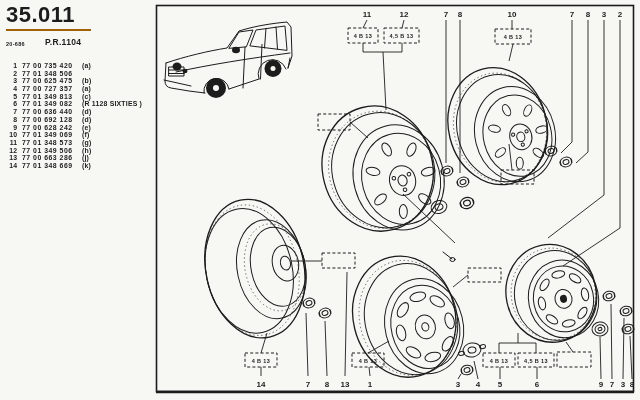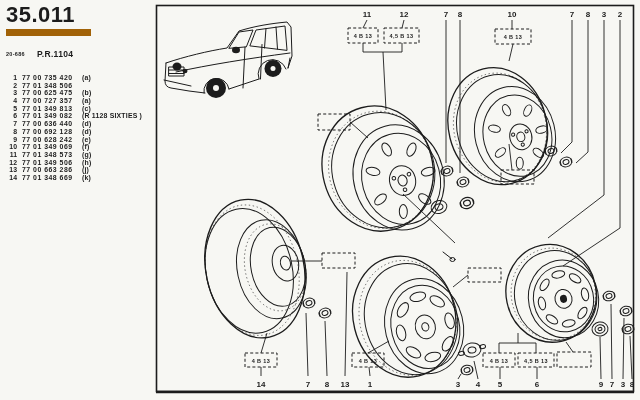--- a/index.html
+++ b/index.html
@@ -4,23 +4,23 @@
 <style>
   html,body{margin:0;padding:0;}
   body{
     width:640px;height:400px;position:relative;overflow:hidden;
     background:#f7f7f3;color:#1c1c1c;
     font-family:"Liberation Sans",sans-serif;
   }
   .left{position:absolute;left:6px;top:4px;width:150px;}
   .title{
     display:inline-block;font-size:22px;font-weight:bold;line-height:1;
-    letter-spacing:.5px;border-bottom:7px solid #a16207;padding:0 16px 3px 0;
+    letter-spacing:.5px;border-bottom:2px solid #a16207;padding:0 16px 3px 0;
   }
-  .sub{display:flex;align-items:center;gap:12px;margin-top:13px;}
+  .sub{display:flex;align-items:flex-end;gap:20px;margin-top:6px;}
   .ed{font-size:5.5px;font-weight:bold;letter-spacing:.3px;}
   .pr{font-size:8.5px;font-weight:bold;letter-spacing:.3px;}
   .plist{margin-top:15px;}
   .prow{display:flex;align-items:baseline;height:7.7px;font-size:6.9px;font-weight:bold;white-space:nowrap;}
   .pref{width:11px;text-align:right;margin-right:5px;}
   .pnum{width:60px;letter-spacing:.5px;}
   .pnote{letter-spacing:.2px;}
   svg.diag{position:absolute;left:0;top:0;}
   .ln{stroke:#1c1c1c;fill:none;stroke-width:1;stroke-linecap:round;stroke-linejoin:round;}
   .ln2{stroke:#1c1c1c;fill:none;stroke-width:1.3;}

